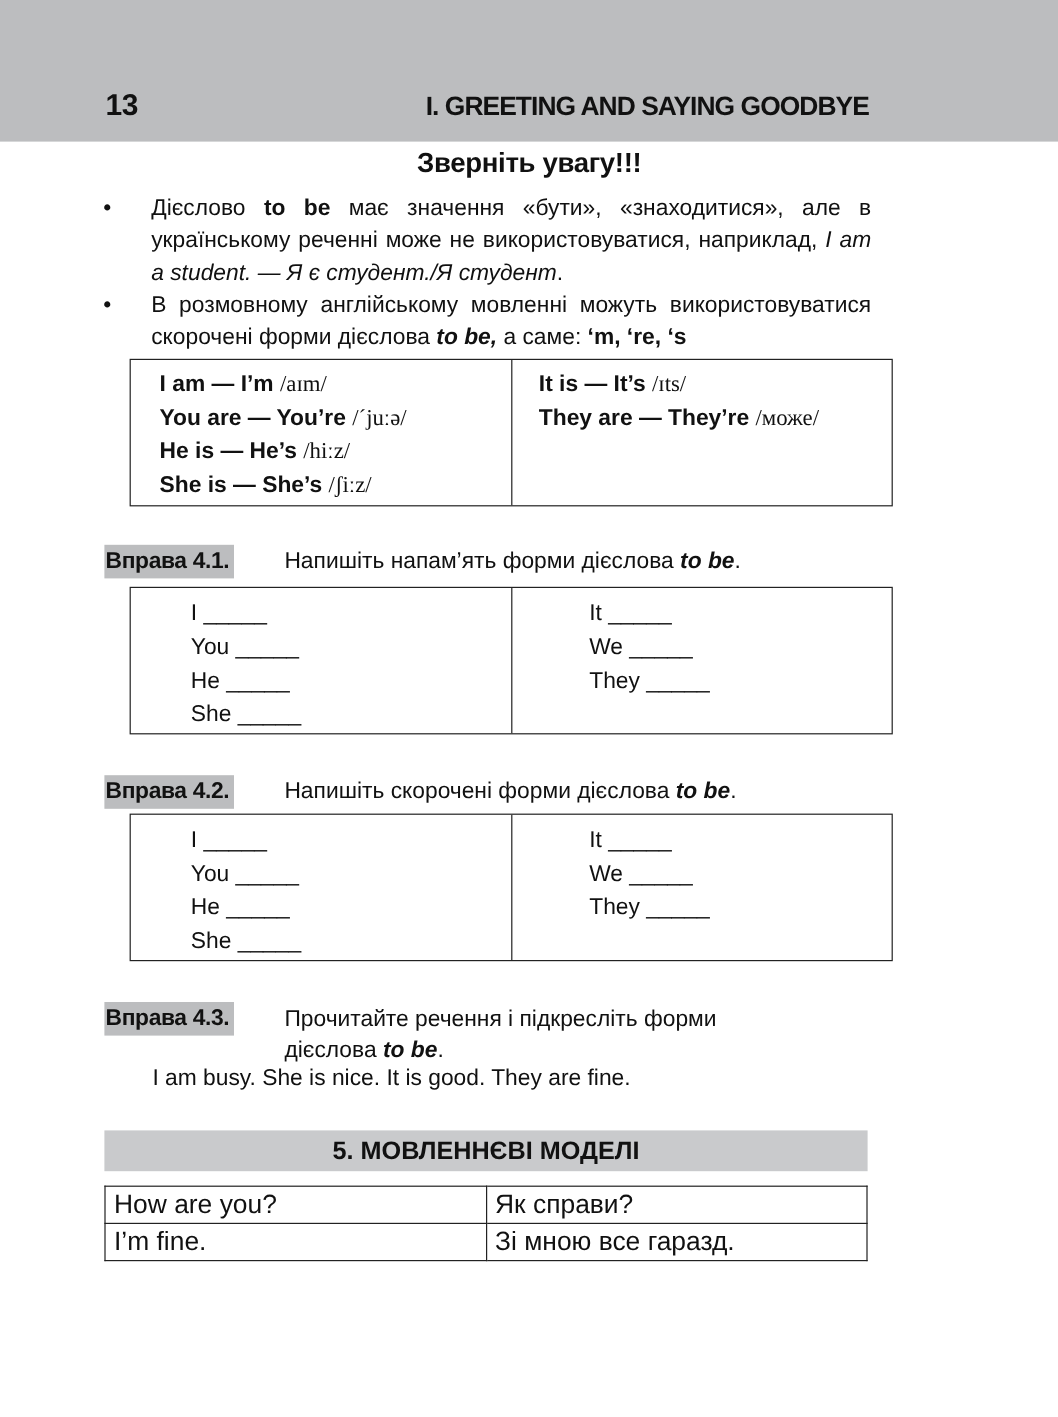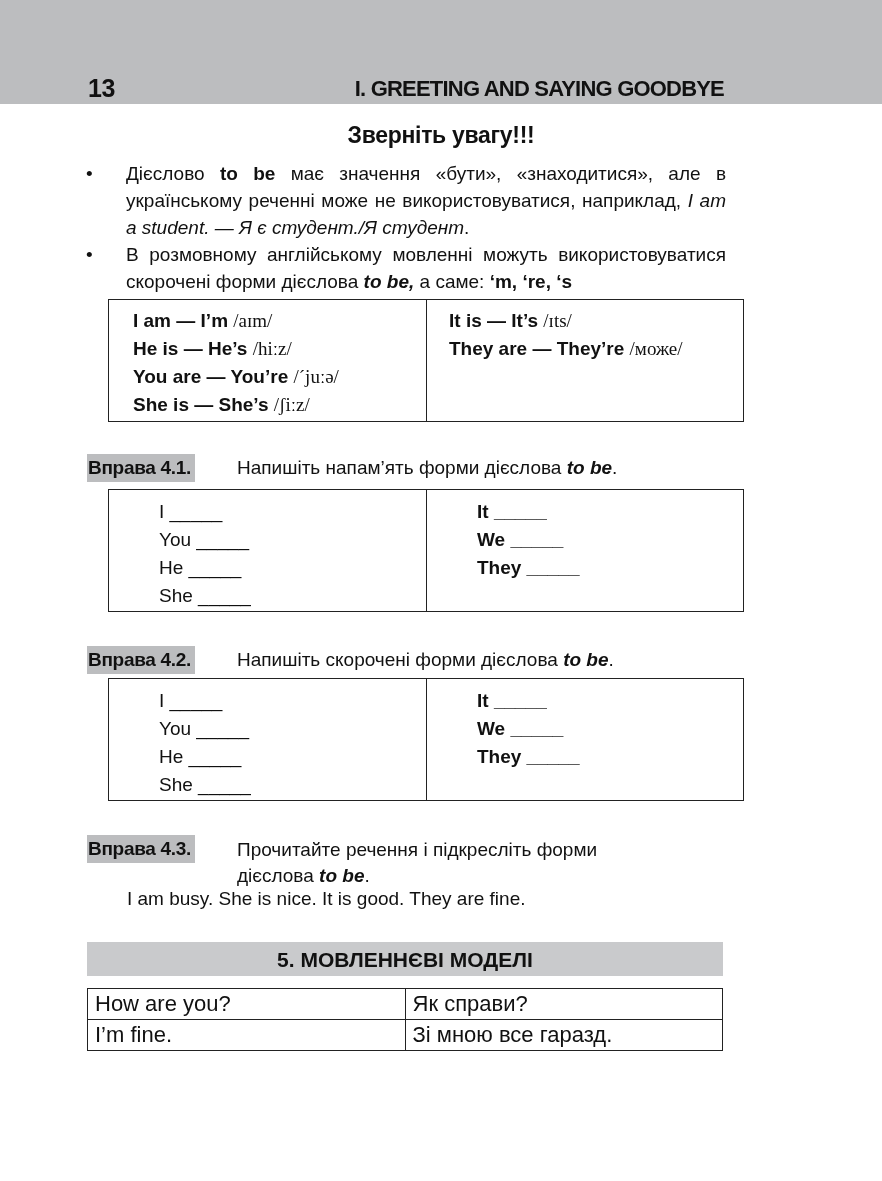--- a/index.html
+++ b/index.html
@@ -1,37 +1,37 @@
 <!DOCTYPE html>
 <html><head>
 <meta charset="utf-8">
 <style>
   html, body { margin:0; padding:0; }
   body { width:882px; height:1181px; background:#ffffff; position:relative; overflow:hidden;
          font-family:"Liberation Sans", sans-serif; color:#111; }
-  .topband { position:absolute; left:0; top:0; width:882px; height:104px; background:#bcbdbf; }
+  .topband { position:absolute; left:0; top:0; width:882px; height:118px; background:#bcbdbf; }
   .pagenum { position:absolute; left:88px; top:74px; font-size:25px; font-weight:bold; letter-spacing:-0.5px; }
   .chapter { position:absolute; right:158px; top:76px; font-size:22px; font-weight:bold; letter-spacing:-0.8px; }
   .attn { position:absolute; left:0; width:882px; top:122px; text-align:center; font-size:23px; font-weight:bold; letter-spacing:-0.3px; }
   .bullets { position:absolute; left:86px; top:160px; width:640px; font-size:19px; line-height:27px; }
   .bullet { position:relative; padding-left:40px; text-align:justify; }
   .bullet .dot { position:absolute; left:0; top:0; }
   .tbl { position:absolute; left:87px; width:636px; border:1.5px solid #222; display:flex; box-sizing:border-box;margin-left:21px; }
   .tbl .col { width:50%; box-sizing:border-box; }
   .tbl .col + .col { border-left:1.5px solid #222; }
   .forms { top:299px; height:123px; font-size:19px; line-height:28px; }
   .forms .col { padding:7px 0 0 24px; }
   .forms .col + .col { padding-left:22px; }
   .ipa { font-family:"Liberation Serif", serif; font-weight:normal; }
   .ex-head { position:absolute; left:87px; font-size:19px; }
   .ex-label { display:inline-block; background:#bcbdbf; font-weight:bold; padding:3px 4px 3px 1px; letter-spacing:-0.3px; }
   .ex-text { position:absolute; left:150px; top:3px; white-space:nowrap; }
   .blanks { font-size:19px; line-height:28px; }
   .blanks .col { padding:8px 0 0 50px; }
-  .blanks .col + .col { padding-left:50px;font-weight:bold; }
+  .blanks .col + .col { padding-left:64px; }
   .sentence { position:absolute; left:127px; top:888px; font-size:19px; }
   .section { position:absolute; left:87px; top:942px; width:636px; height:34px; background:#c9cacc;
              text-align:center; font-size:21px; font-weight:bold; line-height:36px; }
   .phrases { position:absolute; left:87px; top:988px; width:636px; border-collapse:collapse; font-size:22px; }
   .phrases td { border:1.5px solid #222; height:30px; padding:0 7px; width:50%; }
 </style>
 </head>
 <body>
 
 <div class="topband">
@@ -48,22 +48,22 @@
   </div>
   <div class="bullet">
     <span class="dot">•</span>
     <span>В розмовному англійському мовленні можуть використовуватися скорочені форми дієслова </span><b><i>to be,</i></b><span> а саме: </span><b>‘m, ‘re, ‘s</b>
   </div>
 </div>
 
 <div class="tbl forms">
   <div class="col">
     <div><b>I am — I’m</b> <span class="ipa">/aɪm/</span></div>
+    <div><b>You are — You’re</b> <span class="ipa">/ˊjuːə/</span></div>
     <div><b>He is — He’s</b> <span class="ipa">/hiːz/</span></div>
-    <div><b>You are — You’re</b> <span class="ipa">/ˊjuːə/</span></div>
     <div><b>She is — She’s</b> <span class="ipa">/ʃiːz/</span></div>
   </div>
   <div class="col">
     <div><b>It is — It’s</b> <span class="ipa">/ɪts/</span></div>
     <div><b>They are — They’re</b> <span class="ipa">/може/</span></div>
   </div>
 </div>
 
 <div class="ex-head" style="top:454px;">
   <span class="ex-label">Вправа 4.1.</span>

